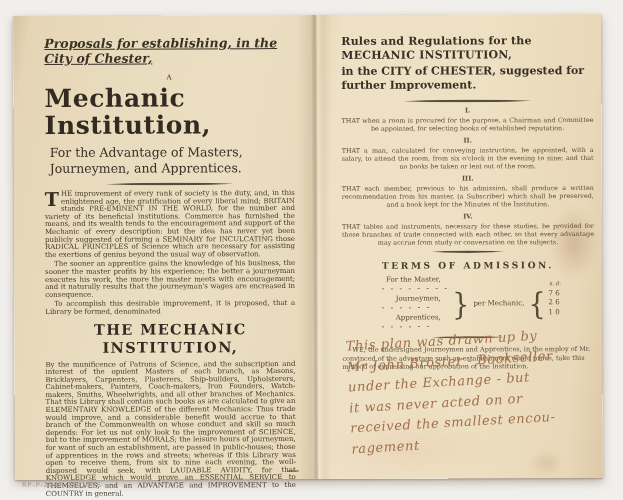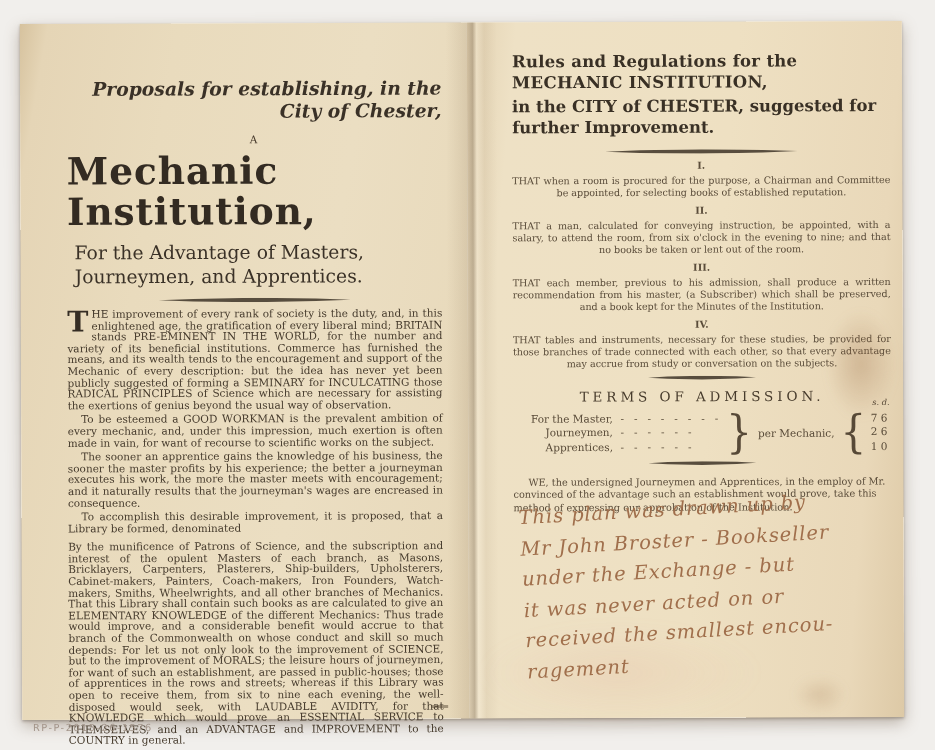--- a/index.html
+++ b/index.html
@@ -30,22 +30,22 @@
   .fold{
     position:absolute;left:284px;top:0;width:34px;height:100%;z-index:6;pointer-events:none;
     background:linear-gradient(to right,
       rgba(120,95,65,0) 0%, rgba(120,95,65,0.14) 40%,
       rgba(85,65,42,0.30) 52%, rgba(255,250,238,0.22) 60%,
       rgba(120,95,65,0.08) 75%, rgba(120,95,65,0) 100%);
   }
 
   
   .kicker{
-    margin-top:36px;text-align:right;
-    font-style:italic;font-weight:bold;font-size:12.5px;line-height:15px;color:#3a3127;
+    margin-top:20px;text-align:left;
+    font-style:italic;font-weight:bold;font-size:12.5px;line-height:15px;color:#3a3127;text-decoration:underline;
   }
   .article-a{margin-top:8px;text-align:center;font-size:7px;letter-spacing:1px;color:#46392b;}
   .main-title{
     margin:3px 0 0;text-align:left;
     font-size:25px;font-weight:bold;letter-spacing:0.6px;color:#332b22;line-height:27px;
   }
   .subtitle{
     margin:6px auto 0;width:96%;
     font-size:12.5px;line-height:15.5px;color:#3a3127;
   }
@@ -79,27 +79,27 @@
   .rule-numeral{
     margin-top:5px;text-align:center;
     font-size:6.5px;font-weight:bold;color:#5a4c3a;line-height:7px;
   }
   .rule-text{
     margin:2px auto 0;font-size:6.4px;line-height:8px;color:#5a4c3a;
     text-align:justify;text-align-last:center;
   }
   .terms-heading{
     margin-top:7px;text-align:center;
-    font-size:9px;font-weight:normal;letter-spacing:2.6px;color:#473b2c;line-height:11px;
+    font-size:9px;font-weight:bold;letter-spacing:2.6px;color:#473b2c;line-height:11px;
   }
   .terms-table{
     display:flex;justify-content:center;align-items:center;margin-top:4px;color:#574937;
   }
   .terms-labels{display:flex;flex-direction:column;}
-  .trow{display:flex;font-size:7px;line-height:9.5px;white-space:pre;}
+  .trow{display:flex;font-size:7px;line-height:9.5px;white-space:pre;flex-direction:column;}
   .tlabel{width:64px;text-align:right;}
   .tleader{margin-left:5px;letter-spacing:2.2px;}
   .brace{
     font-size:27px;line-height:27px;transform:scaleY(1.12);
     color:#574937;margin:0 3px;font-weight:normal;
   }
   .per{font-size:7px;margin:0 1px;white-space:pre;}
   .values-wrap{display:flex;flex-direction:column;position:relative;}
   .sd-header{
     position:absolute;top:-9px;left:1px;
@@ -143,24 +143,24 @@
   <div class="spread">
 
     <div class="page left">
       <div class="kicker">Proposals for establishing, in the City of Chester,</div>
       <div class="article-a">A</div>
       <div class="main-title">Mechanic Institution,</div>
       <div class="subtitle">For the Advantage of Masters, Journeymen, and Apprentices.</div>
       <div class="swelled-rule"></div>
       <div class="body">
         <p class="first dropcap">THE improvement of every rank of society is the duty, and, in this enlightened age, the gratification of every liberal mind; BRITAIN stands PRE-EMINENT IN THE WORLD, for the number and variety of its beneficial institutions.  Commerce has furnished the means, and its wealth tends to the encouragement and support of the Mechanic of every description: but the idea has never yet been publicly suggested of forming a SEMINARY for INCULCATING those RADICAL PRINCIPLES of Science which are necessary for assisting the exertions of genius beyond the usual way of observation.</p>
-        <p>To be esteemed a GOOD WORKMAN is the prevalent ambition of every mechanic, and, under this impression, much exertion is often made in vain, for want of recourse to scientific works on the subject.</p>
         <p>The sooner an apprentice gains the knowledge of his business, the sooner the master profits by his experience; the better a journeyman executes his work, the more the master meets with encouragement; and it naturally results that the journeyman's wages are encreased in consequence.</p>
         <p>To accomplish this desirable improvement, it is proposed, that a Library be formed, denominated</p>
       </div>
+      <div class="section-heading">THE MECHANIC INSTITUTION,</div>
       <div class="body">
         <p class="first">By the munificence of Patrons of Science, and the subscription and interest of the opulent Masters of each branch, as Masons, Bricklayers, Carpenters, Plasterers, Ship-builders, Upholsterers, Cabinet-makers, Painters, Coach-makers, Iron Founders, Watch-makers, Smiths, Wheelwrights, and all other branches of Mechanics.  That this Library shall contain such books as are calculated to give an ELEMENTARY KNOWLEDGE of the different Mechanics: Thus trade would improve, and a considerable benefit would accrue to that branch of the Commonwealth on whose conduct and skill so much depends: For let us not only look to the improvement of SCIENCE, but to the improvement of MORALS; the leisure hours of journeymen, for want of such an establishment, are passed in public-houses; those of apprentices in the rows and streets; whereas if this Library was open to receive them, from six to nine each evening, the well-disposed would seek, with LAUDABLE AVIDITY, for that KNOWLEDGE which would prove an ESSENTIAL SERVICE to THEMSELVES, and an ADVANTAGE and IMPROVEMENT to the COUNTRY in general.</p>
 
       </div>
       <div class="printer-mark"></div>
     </div>
 
     <div class="page right">
       <div class="rp-header">
         <div class="l1">Rules and Regulations for the MECHANIC INSTITUTION,</div>

